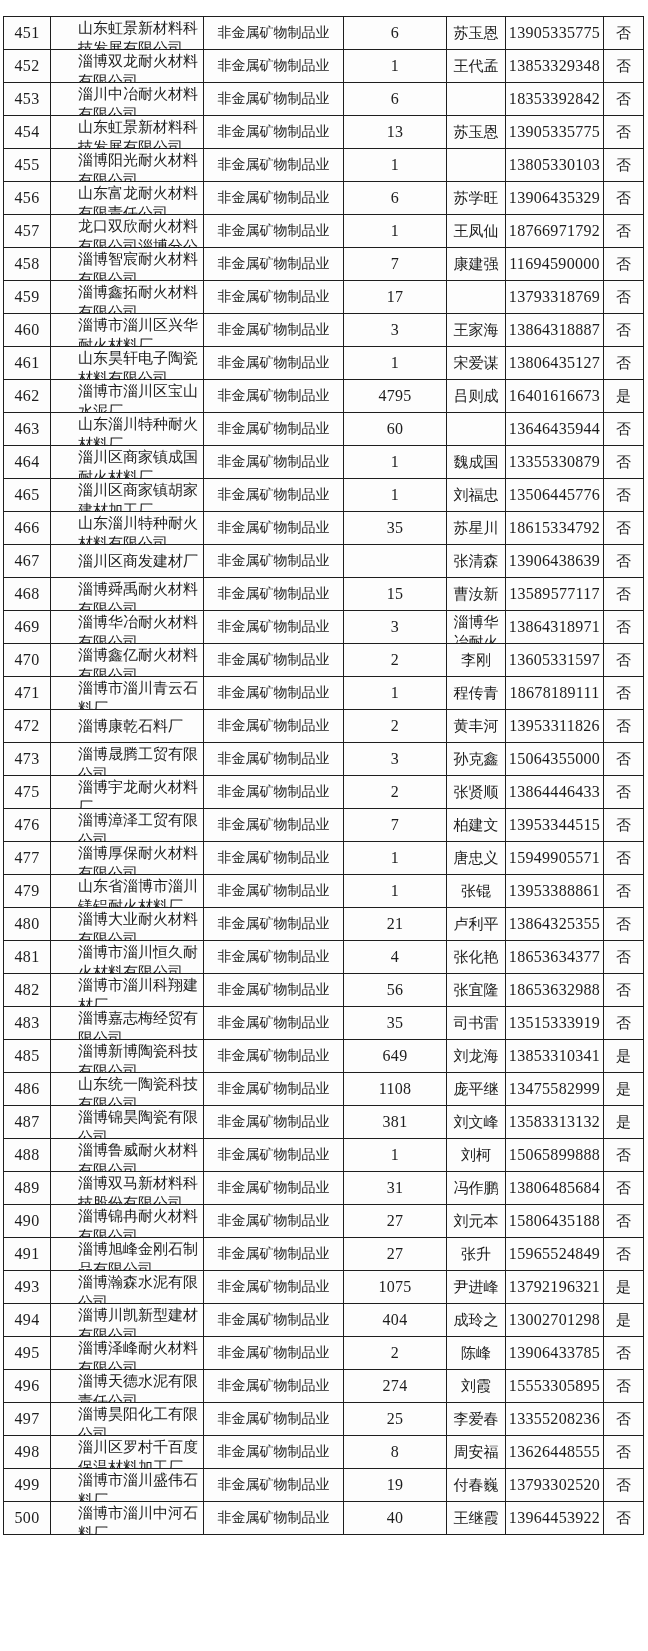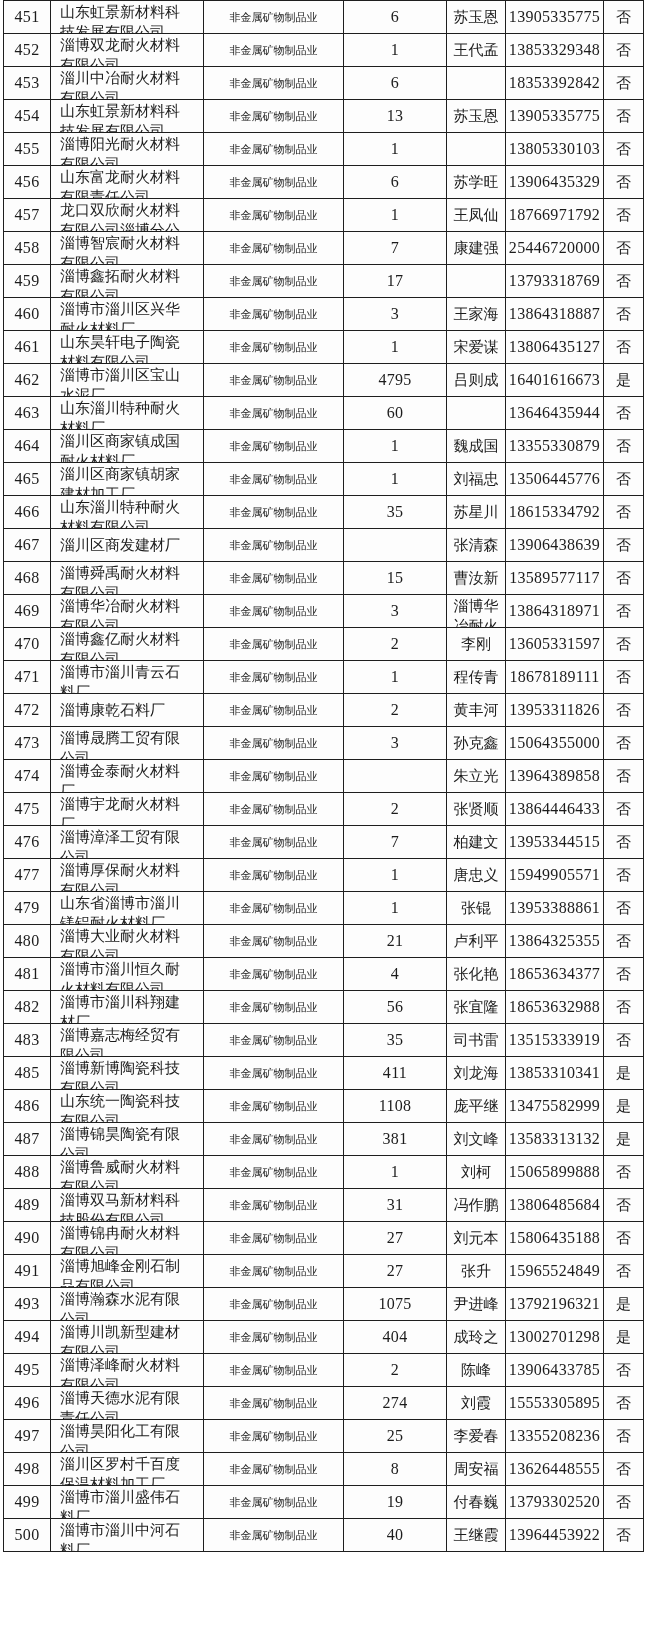--- a/index.html
+++ b/index.html
@@ -5,21 +5,21 @@
   html,body{margin:0;padding:0;}
   body{
     width:648px;height:1651px;
     background:#ffffff;
     font-family:"Liberation Serif","DejaVu Serif",serif;
     color:#1c1c1c;
     overflow:hidden;
     position:relative;
   }
   table.company-table{
-    position:absolute;left:3px;top:0;
+    position:absolute;left:3px;top:16px;
     width:640px;
     border-collapse:collapse;
     table-layout:fixed;
   }
   col.c-no{width:47px;}
   col.c-company{width:153px;}
   col.c-industry{width:140px;}
   col.c-count{width:103px;}
   col.c-contact{width:59px;}
   col.c-phone{width:98px;}
@@ -33,36 +33,36 @@
     background:#fdfdfd;
   }
   td.no,td.count,td.phone{
     text-align:center;
     font-size:16px;
     letter-spacing:.3px;
     white-space:nowrap;
   }
   td.industry{
     text-align:center;
-    font-size:11px;
+    font-size:14px;
     white-space:nowrap;
   }
   td.flag{
     text-align:center;
     font-size:15px;
   }
   td.company{padding-left:9px;}
   .clip{
     display:block;
     line-height:20px;
     max-height:31px;
     overflow:hidden;
     font-size:15px;
   }
-  .company-clip{width:124px;text-align:left;}
+  .company-clip{width:124px;text-align:left;margin-left:18px;}
   .contact-clip{width:48px;margin:0 auto;text-align:center;}
 </style>
 </head>
 <body>
 
 <table class="company-table">
   <colgroup>
     <col class="c-no">
       <col class="c-company">
       <col class="c-industry">
@@ -166,21 +166,21 @@
       <tr class="row">
     <td class="no">458</td>
     <td class="company">
       <span class="clip company-clip">淄博智宸耐火材料有限公司</span>
     </td>
     <td class="industry">非金属矿物制品业</td>
     <td class="count">7</td>
     <td class="contact">
       <span class="clip contact-clip">康建强</span>
     </td>
-    <td class="phone">25446720000</td>
+    <td class="phone">11694590000</td>
     <td class="flag">否</td>
   </tr>
       <tr class="row">
     <td class="no">459</td>
     <td class="company">
       <span class="clip company-clip">淄博鑫拓耐火材料有限公司</span>
     </td>
     <td class="industry">非金属矿物制品业</td>
     <td class="count">17</td>
     <td class="contact">
@@ -365,33 +365,20 @@
     </td>
     <td class="industry">非金属矿物制品业</td>
     <td class="count">3</td>
     <td class="contact">
       <span class="clip contact-clip">孙克鑫</span>
     </td>
     <td class="phone">15064355000</td>
     <td class="flag">否</td>
   </tr>
       <tr class="row">
-    <td class="no">474</td>
-    <td class="company">
-      <span class="clip company-clip">淄博金泰耐火材料厂</span>
-    </td>
-    <td class="industry">非金属矿物制品业</td>
-    <td class="count"></td>
-    <td class="contact">
-      <span class="clip contact-clip">朱立光</span>
-    </td>
-    <td class="phone">13964389858</td>
-    <td class="flag">否</td>
-  </tr>
-      <tr class="row">
     <td class="no">475</td>
     <td class="company">
       <span class="clip company-clip">淄博宇龙耐火材料厂</span>
     </td>
     <td class="industry">非金属矿物制品业</td>
     <td class="count">2</td>
     <td class="contact">
       <span class="clip contact-clip">张贤顺</span>
     </td>
     <td class="phone">13864446433</td>
@@ -487,21 +474,21 @@
     </td>
     <td class="phone">13515333919</td>
     <td class="flag">否</td>
   </tr>
       <tr class="row">
     <td class="no">485</td>
     <td class="company">
       <span class="clip company-clip">淄博新博陶瓷科技有限公司</span>
     </td>
     <td class="industry">非金属矿物制品业</td>
-    <td class="count">411</td>
+    <td class="count">649</td>
     <td class="contact">
       <span class="clip contact-clip">刘龙海</span>
     </td>
     <td class="phone">13853310341</td>
     <td class="flag">是</td>
   </tr>
       <tr class="row">
     <td class="no">486</td>
     <td class="company">
       <span class="clip company-clip">山东统一陶瓷科技有限公司</span>

